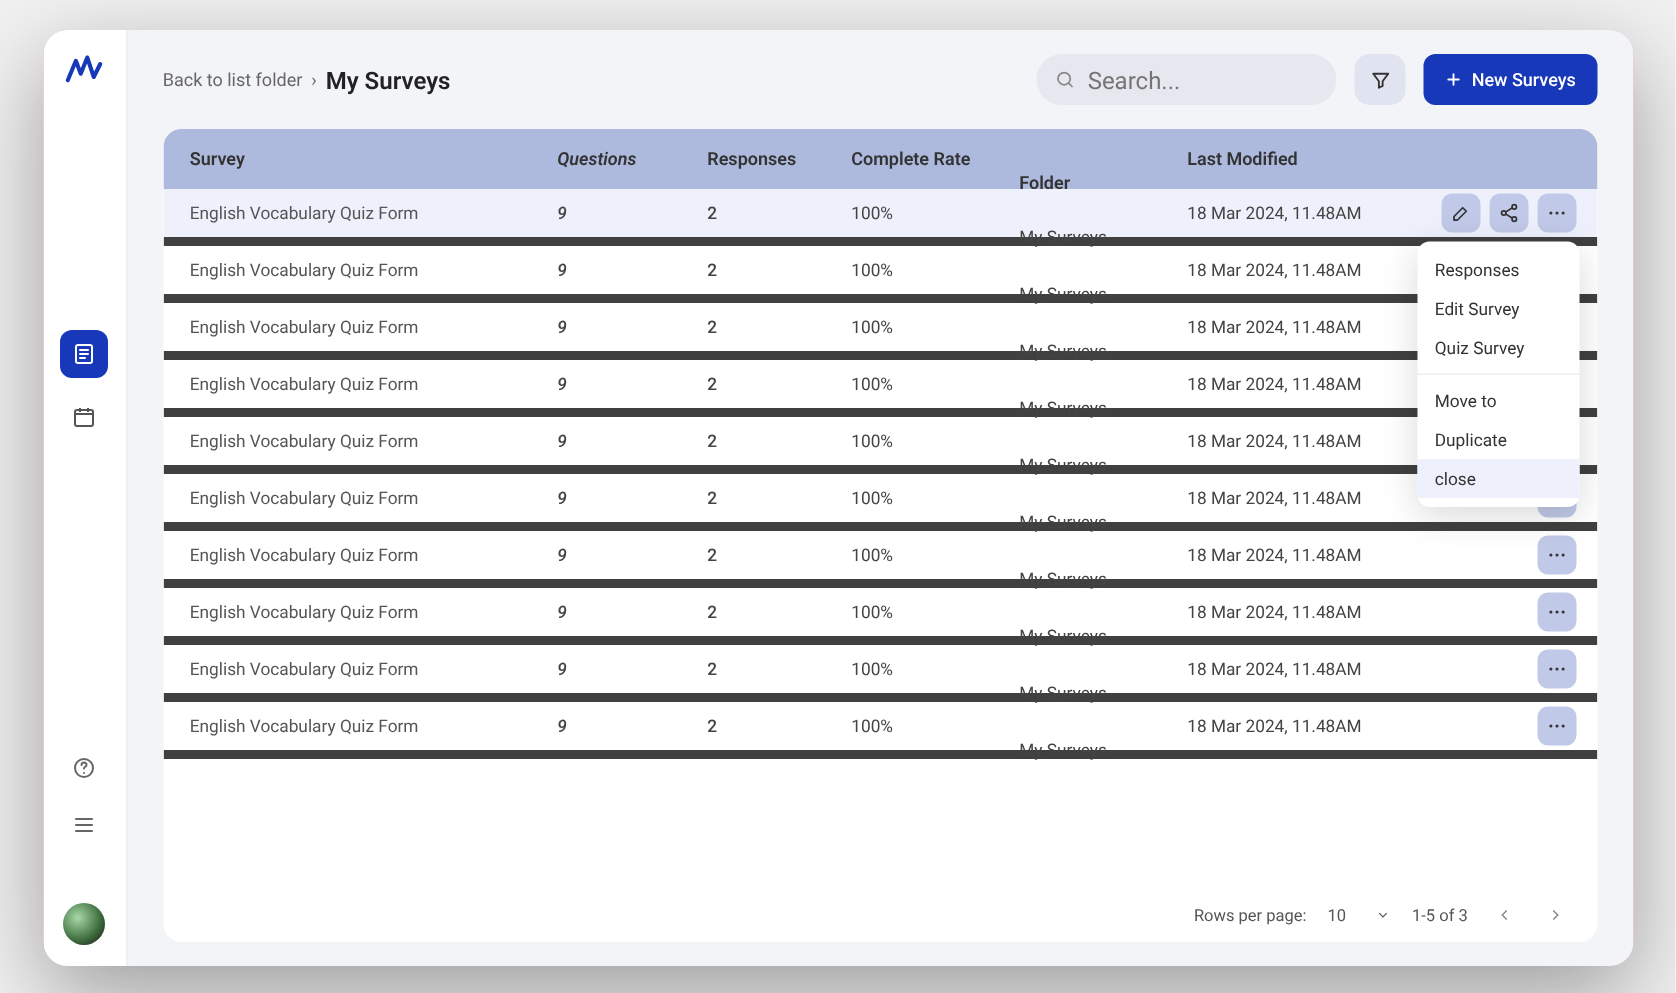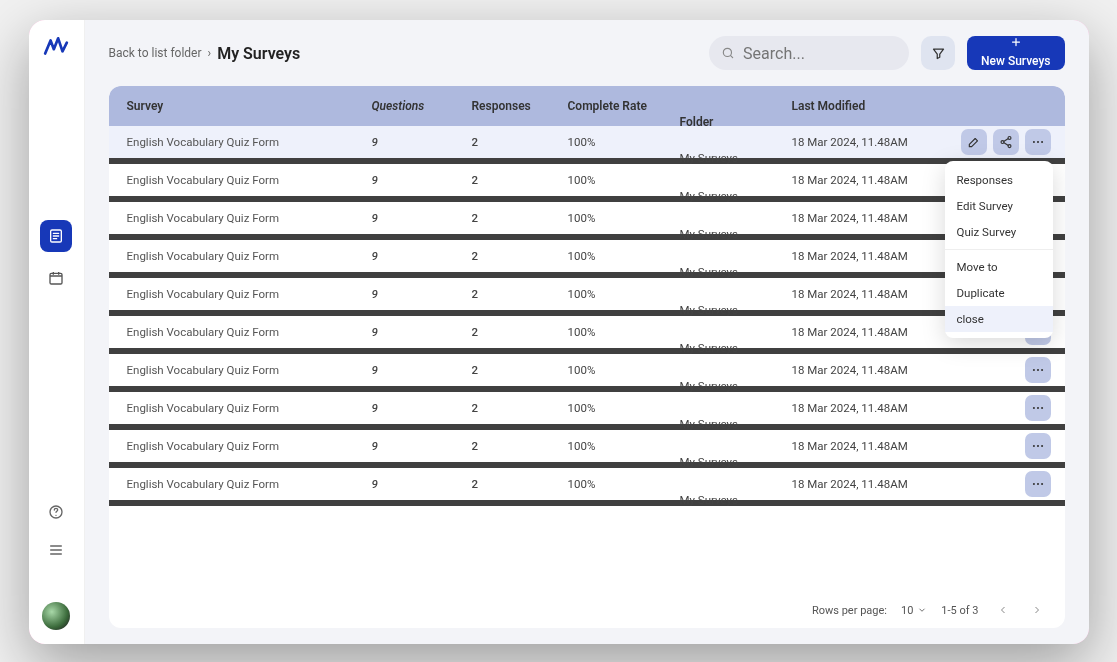--- a/index.html
+++ b/index.html
@@ -15,21 +15,21 @@
     .main { flex:1; background:#f3f4f8; display:flex; flex-direction:column; padding:16px 24px; overflow:hidden; }
     .topbar { display:flex; align-items:center; gap:12px; margin-bottom:16px; }
     .breadcrumb { display:flex; align-items:center; gap:6px; font-size:12px; color:#666; }
     .breadcrumb .back { cursor:pointer; }
     .breadcrumb .title { font-size:16px; font-weight:600; color:#222; }
     .topbar-spacer { flex:1; }
     .search-wrap { position:relative; }
     .search-input { width:200px; height:34px; border-radius:17px; border:none; background:#e7e8ef; padding:0 14px 0 34px; font-size:16px; color:#555; outline:none; }
     .search-icon-pos { position:absolute; left:12px; top:50%; transform:translateY(-50%); color:#888; pointer-events:none; }
     .filter-btn { width:34px; height:34px; border-radius:10px; background:#dfe4f0; display:flex; align-items:center; justify-content:center; cursor:pointer; color:#333; }
-    .new-btn { height:34px; padding:0 14px; border-radius:8px; background:#1738B8; color:#fff; display:flex; align-items:center; gap:6px; font-size:12px; font-weight:500; cursor:pointer;flex-direction:column; }
+    .new-btn { height:34px; padding:0 14px; border-radius:8px; background:#1738B8; color:#fff; display:flex; align-items:center; gap:6px; font-size:12px; font-weight:500; cursor:pointer; }
     .table-card { background:#fff; border-radius:12px; flex:1; display:flex; flex-direction:column; overflow:hidden; position:relative; }
     .thead { display:flex; align-items:center; background:#aeb9de; color:#333; font-size:12px; font-weight:600; height:40px; border-radius:10px 10px 0 0; }
     .col { padding:0 8px; }
     .c-survey { width:255px; padding-left:18px; }
     .c-q { width:100px;font-style:italic; }
     .c-r { width:96px; }
     .c-cr { width:112px; }
     .c-f { width:112px;margin-top:32px; }
     .c-lm { width:160px; }
     .c-actions { flex:1; display:flex; justify-content:flex-end; padding-right:14px; gap:6px; position:relative; }
@@ -37,21 +37,21 @@
     .row { display:flex; align-items:center; height:38px; border-bottom:6px solid #404040; font-size:11.5px; color:#444; }
     .row.hover { background:#eef1fb; }
     .row .c-survey { color:#555; }
     .row .c-q, .row .c-r { color:#444; font-weight:500; }
     .icon-btn { width:26px; height:26px; border-radius:7px; background:#c0c9e7; display:flex; align-items:center; justify-content:center; cursor:pointer; color:#333; }
     .dropdown { position:absolute; top:32px; right:12px; width:108px; background:#fff; border-radius:8px; box-shadow:0 6px 24px rgba(0,0,0,0.15); padding:6px 0; z-index:10; }
     .dropdown .item { font-size:11.5px; color:#333; padding:6px 12px; cursor:pointer; }
     .dropdown .item.hover { background:#eef1fb; }
     .dropdown .divider { height:1px; background:#eee; margin:4px 0; }
     .pagination { display:flex; align-items:center; justify-content:flex-end; gap:14px; height:36px; padding:0 18px; font-size:11px; color:#555; }
-    .pg-sel { display:flex; align-items:center; gap:4px; cursor:pointer; }
+    .pg-sel { display:flex; align-items:center; gap:20px; cursor:pointer; }
     .pg-arrow { cursor:pointer; color:#888; padding:4px; }
     svg { display:block; }
   </style>
 </head>
 <body>
 
 <div class="app-shell">
 
   <div class="sidebar">
     <div class="logo">

